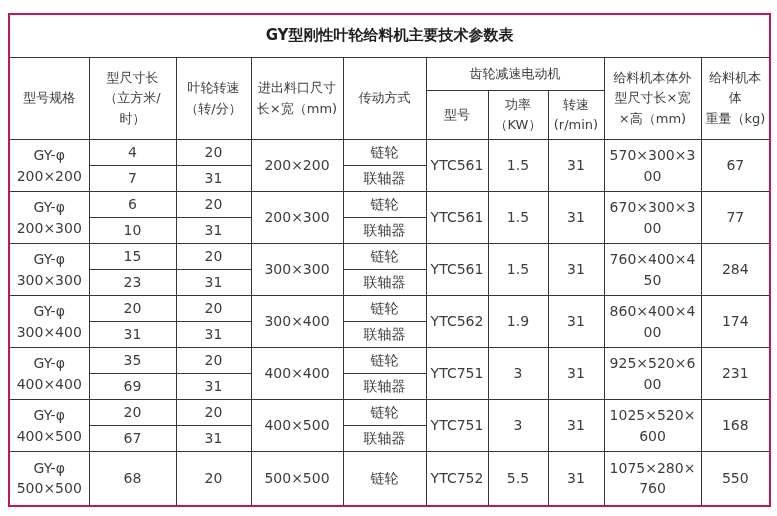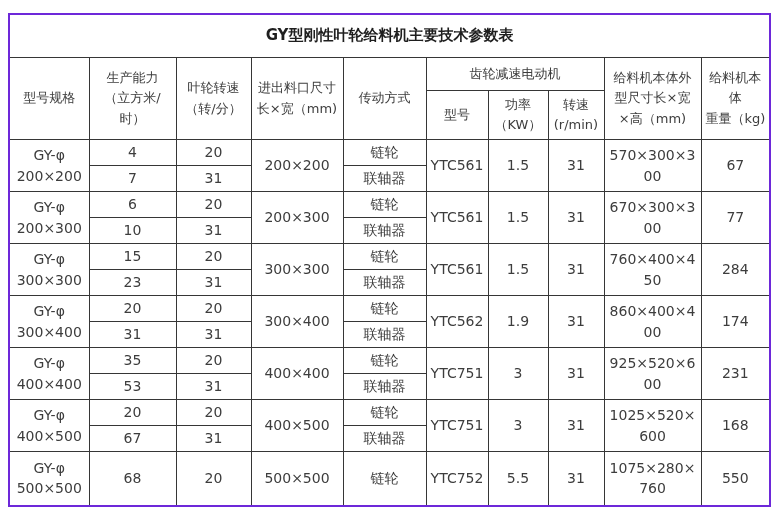--- a/index.html
+++ b/index.html
@@ -15,21 +15,21 @@
   }
   .table-wrap {
     position: absolute;
     left: 8px;
     top: 13px;
   }
   table.spec-table {
     border-collapse: collapse;
     table-layout: fixed;
     width: 761px;
-    border: 2px solid #6d28d9;
+    border: 2px solid #be185d;
   }
   table.spec-table td {
     border: 1px solid #363636;
     text-align: center;
     vertical-align: middle;
     color: #3d3d3d;
     font-size: 14px;
     line-height: 1.45;
     padding: 1px 2px;
     overflow: hidden;
@@ -69,21 +69,21 @@
       <col style="width:56px">
       <col style="width:97px">
       <col style="width:69px">
     </colgroup>
     <thead>
       <tr class="title-row">
         <td colspan="10">GY型刚性叶轮给料机主要技术参数表</td>
       </tr>
       <tr class="header-row header-row-1">
         <td rowspan="2">型号规格</td>
-        <td rowspan="2">生产能力
+        <td rowspan="2">型尺寸长
 （立方米/时）</td>
         <td rowspan="2">叶轮转速
 （转/分）</td>
         <td rowspan="2">进出料口尺寸
 长×宽（mm)</td>
         <td rowspan="2">传动方式</td>
         <td colspan="3">齿轮减速电动机</td>
         <td rowspan="2">给料机本体外
 型尺寸长×宽
 ×高（mm)</td>
@@ -178,21 +178,21 @@
           <td>20</td>
           <td rowspan="2">400×400</td>
           <td>链轮</td>
           <td rowspan="2">YTC751</td>
           <td rowspan="2">3</td>
           <td rowspan="2">31</td>
           <td rowspan="2" class="cell-body-size">925×520×600</td>
           <td rowspan="2">231</td>
         </tr>
         <tr class="sub-row">
-          <td>53</td>
+          <td>69</td>
           <td>31</td>
           <td>联轴器</td>
         </tr>
         <tr class="sub-row">
           <td rowspan="2" class="cell-model">GY-φ
 400×500</td>
           <td>20</td>
           <td>20</td>
           <td rowspan="2">400×500</td>
           <td>链轮</td>

